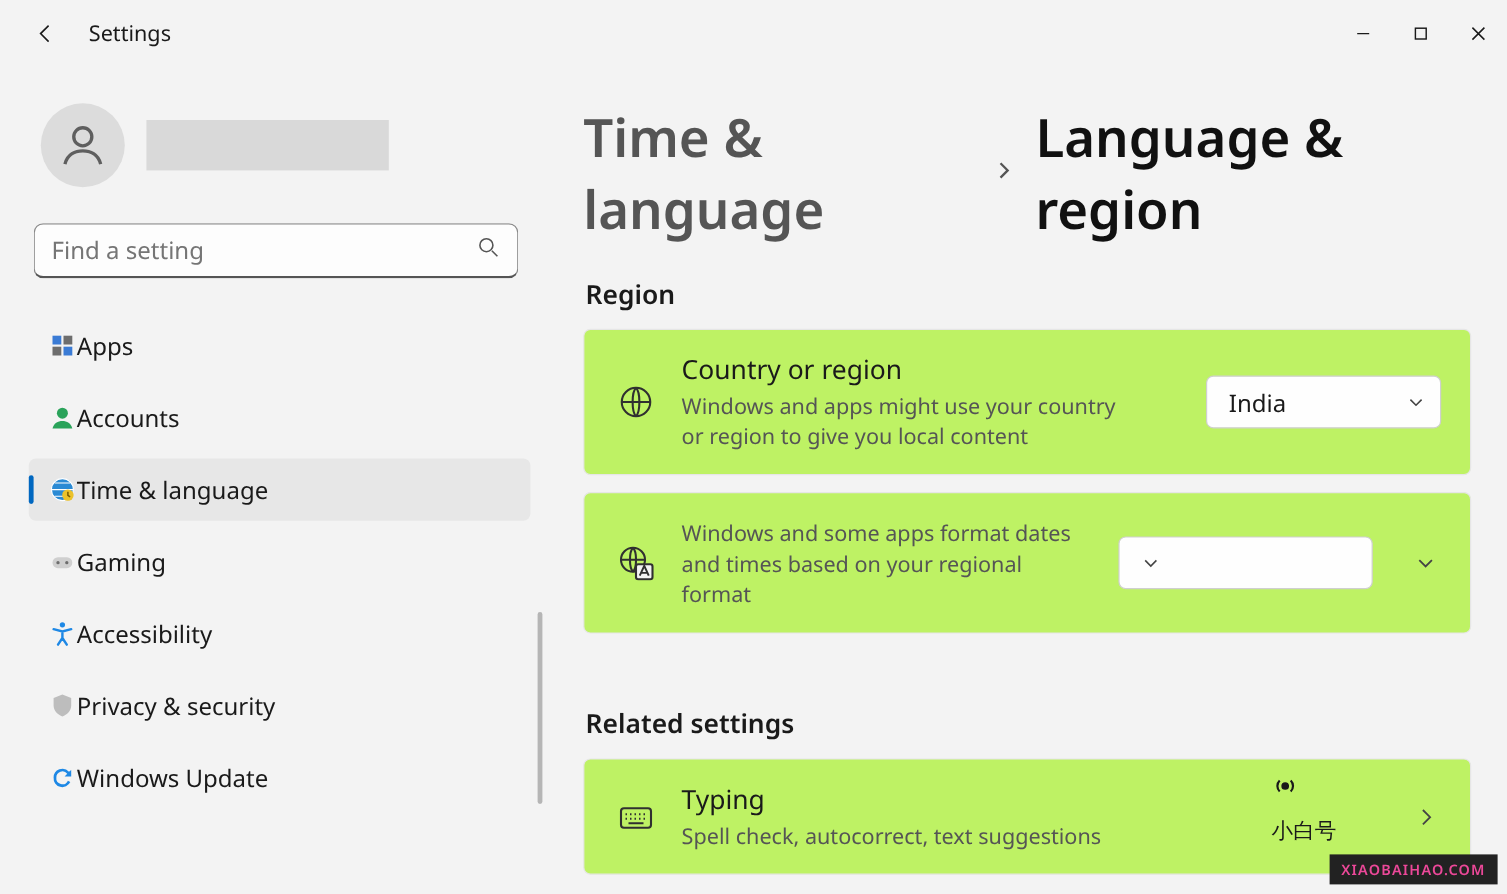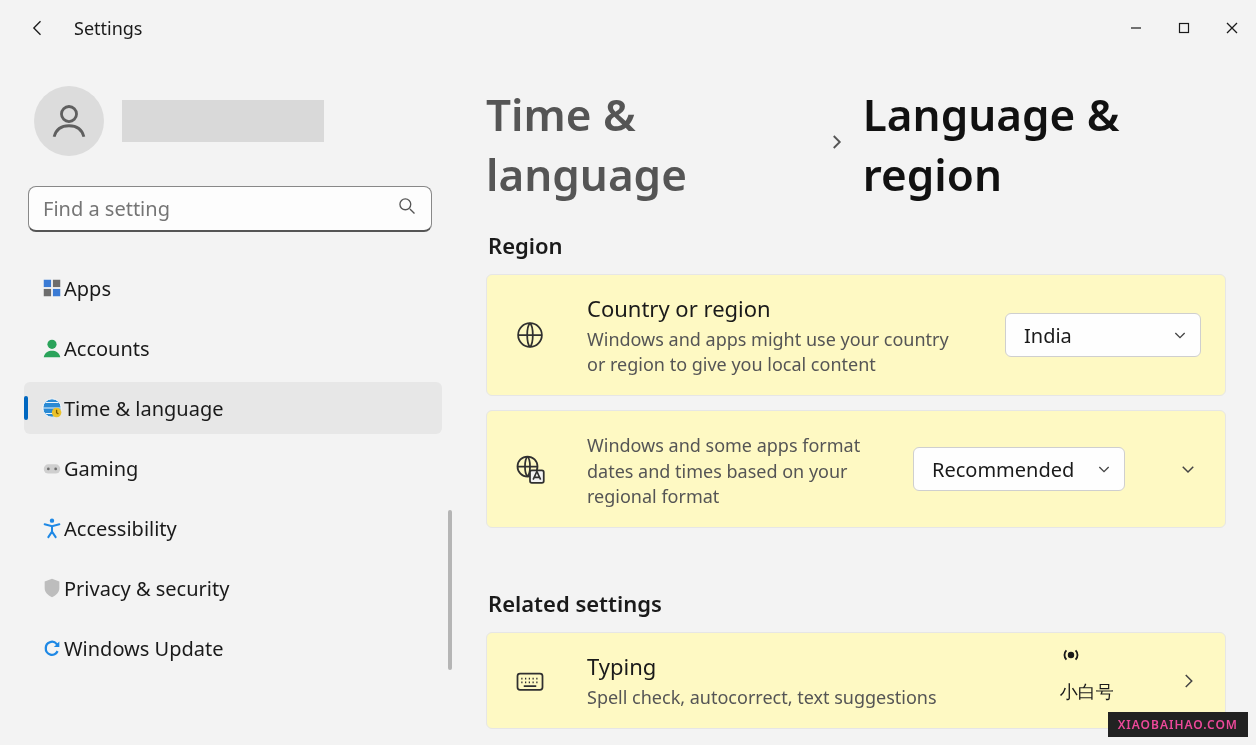--- a/index.html
+++ b/index.html
@@ -110,27 +110,27 @@
     display:flex; align-items:center; gap: 18px;
     margin-bottom: 26px;
   }
   .crumb-parent { font-size: 44px; font-weight:600; color:#555; }
   .crumb-sep svg { width:18px; height:18px; color:#555; }
   .crumb-current { font-size: 44px; font-weight:600; color:#111; }
 
   .section-title { font-size: 22px; font-weight:600; margin: 6px 0 14px 2px; }
 
   .card {
-    background:#fef9c3;
+    background:#bef264;
     border:1px solid #e6e6e6;
     border-radius: 6px;
     padding: 18px 24px 18px 26px;
     display:flex;
     align-items:center;
-    gap: 40px;
+    gap: 21px;
     margin-bottom: 14px;
   }
   .card .card-icon {
     width: 34px; height: 34px; flex: 0 0 34px;
     display:flex; align-items:center; justify-content:center;
     color:#303030;
   }
   .card .texts { flex:1; }
   .card .title-line { font-size: 22px; font-weight:400; color:#1a1a1a; }
   .card .desc { font-size: 18px; color:#555; margin-top:4px; line-height:1.4; max-width:380px;}
@@ -335,21 +335,20 @@
             <circle cx="10" cy="10" r="8"></circle>
             <path d="M2 10h16M10 2c2.7 2.7 2.7 13.3 0 16M10 2c-2.7 2.7-2.7 13.3 0 16"></path>
             <rect x="12" y="13" width="11" height="10" rx="1.5" fill="#f3f3f3"></rect>
             <path d="M14.5 20.5 17.5 14l3 6.5M15.3 18.7h4.4" stroke-width="1.3"></path>
           </svg>
       </div>
       <div class="texts">
         <div class="desc">Windows and some apps format dates and times based on your regional format</div>
       </div>
       <div class="dropdown" style="min-width:212px">
-        <span>Recommended</span>
         <span class="chev">
           <svg viewBox="0 0 24 24" width="16" height="16" fill="none" stroke="currentColor" stroke-width="2">
               <path d="M5 9l7 7 7-7"></path>
             </svg>
         </span>
       </div>
       <div class="expand-chev">
         <svg viewBox="0 0 24 24" width="18" height="18" fill="none" stroke="#444" stroke-width="2">
             <path d="M5 9l7 7 7-7"></path>
           </svg>

